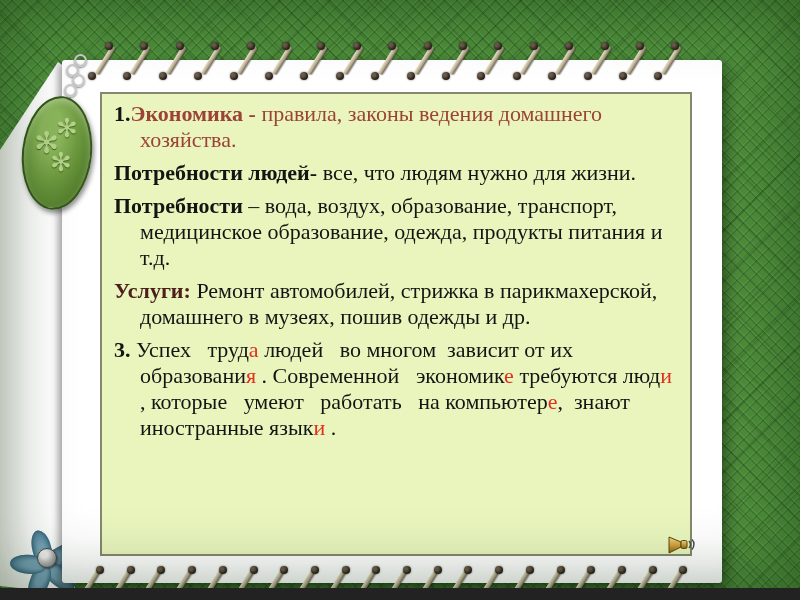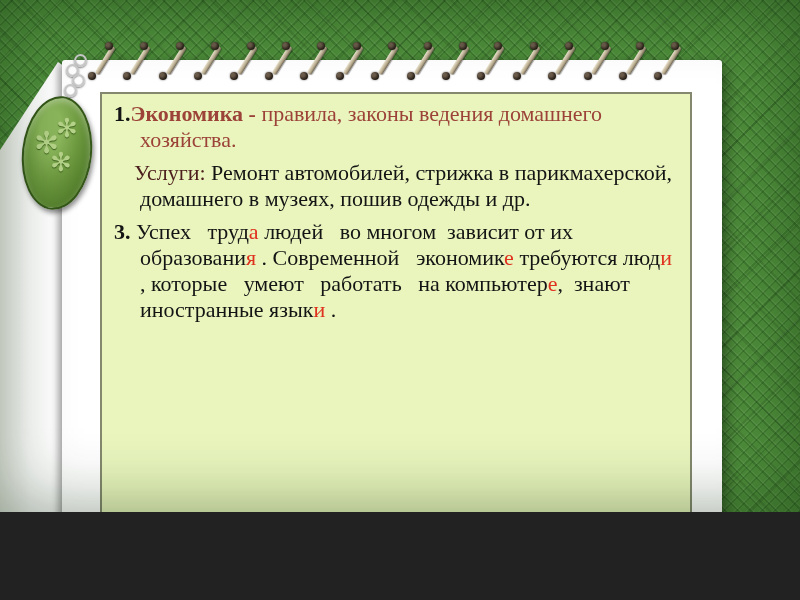--- a/index.html
+++ b/index.html
@@ -1,17 +1,17 @@
 <!DOCTYPE html>
 <html><head>
 <meta charset="utf-8">
 <style>
   html,body{margin:0;padding:0;background:#222;}
   #slide{
-    position:relative;width:800px;height:512px;overflow:hidden;
+    position:relative;width:800px;height:588px;overflow:hidden;
     font-family:"Liberation Serif","DejaVu Serif",serif;
   }
   
   .bg{
     position:absolute;inset:0;
     background-color:var(--bg-green,#4d8c3a);
     background-image:
       repeating-linear-gradient(45deg, rgba(16,56,12,.22) 0 1.6px, rgba(255,255,255,.05) 1.6px 3px, transparent 3px 9px),
       repeating-linear-gradient(-45deg, rgba(16,56,12,.20) 0 1.6px, rgba(255,255,255,.04) 1.6px 3px, transparent 3px 9px),
       repeating-linear-gradient(45deg, rgba(0,0,0,.10) 0 2px, transparent 2px 34px),
@@ -54,21 +54,21 @@
     box-sizing:border-box;
     padding:7px 12px 0 12px;
   }
   .textbox p{
     margin:0 0 7px 0;font-size:22px;line-height:26px;color:var(--ink,#141414);
     padding-left:26px;text-indent:-26px;white-space:pre-wrap;
   }
   .run-bold{font-weight:bold;}
   .run-maroon-bold{font-weight:bold;color:var(--maroon,#9c4239);}
   .run-maroon{color:var(--maroon,#9c4239);}
-  .run-dark-maroon-bold{font-weight:normal;color:var(--dark-maroon,#4c1f1d);margin-left:20px;}
+  .run-dark-maroon-bold{font-weight:bold;color:var(--dark-maroon,#4c1f1d);}
   .run-red{color:var(--red,#e0301e);}
 
   
   .pendant{position:absolute;left:16px;top:58px;width:100px;height:160px;}
   .pendant-oval{
     position:absolute;left:6px;top:38px;width:66px;height:110px;border-radius:50%;
     background:radial-gradient(ellipse at 38% 30%, #8cb75c 0 18%, #6f9b41 45%, #4f7a28 80%, #3c611d 100%);
     border:2px solid #35571a;transform:rotate(6deg);
     box-shadow:2px 3px 5px rgba(0,0,0,.45), inset 0 3px 6px rgba(255,255,255,.35);
   }
@@ -206,20 +206,22 @@
       <div class="stitch-dot" style="left: 617.9px; top: 566px;"></div>
       <div class="stitch-bar" style="left: 627.6px; top: 580px;"></div>
       <div class="stitch-dot" style="left: 648.6px; top: 566px;"></div>
       <div class="stitch-bar" style="left: 658.3px; top: 580px;"></div>
       <div class="stitch-dot" style="left: 679.3px; top: 566px;"></div>
     </div>
 
   <div class="textbox">
     <div id="paragraphs">
         <p><span class="run-bold">1.</span><span class="run-maroon-bold">Экономика - </span><span class="run-maroon">правила, законы ведения домашнего хозяйства.</span></p>
+        <p><span class="run-bold">Потребности людей- </span><span class="run-normal">все, что людям нужно для жизни.</span></p>
+        <p><span class="run-bold">Потребности </span><span class="run-normal">– вода, воздух, образование, транспорт, медицинское образование, одежда, продукты питания и т.д.</span></p>
         <p><span class="run-dark-maroon-bold">Услуги: </span><span class="run-normal">Ремонт автомобилей, стрижка в парикмахерской, домашнего в музеях, пошив одежды и др.</span></p>
         <p><span class="run-bold">3. </span><span class="run-normal">Успех   труд</span><span class="run-red">а</span><span class="run-normal"> людей   во многом  зависит от их образовани</span><span class="run-red">я</span><span class="run-normal"> . Современной   экономик</span><span class="run-red">е</span><span class="run-normal"> требуются люд</span><span class="run-red">и</span><span class="run-normal"> , которые   умеют   работать   на компьютер</span><span class="run-red">е</span><span class="run-normal">,  знают   иностранные язык</span><span class="run-red">и</span><span class="run-normal"> .</span></p>
       </div>
   </div>
 
   <div class="pendant">
     <div class="chain-link" style="left:58px;top:-4px;"></div>
     <div class="chain-link" style="left:50px;top:6px;"></div>
     <div class="chain-link" style="left:56px;top:16px;"></div>
     <div class="chain-link" style="left:48px;top:26px;"></div>

